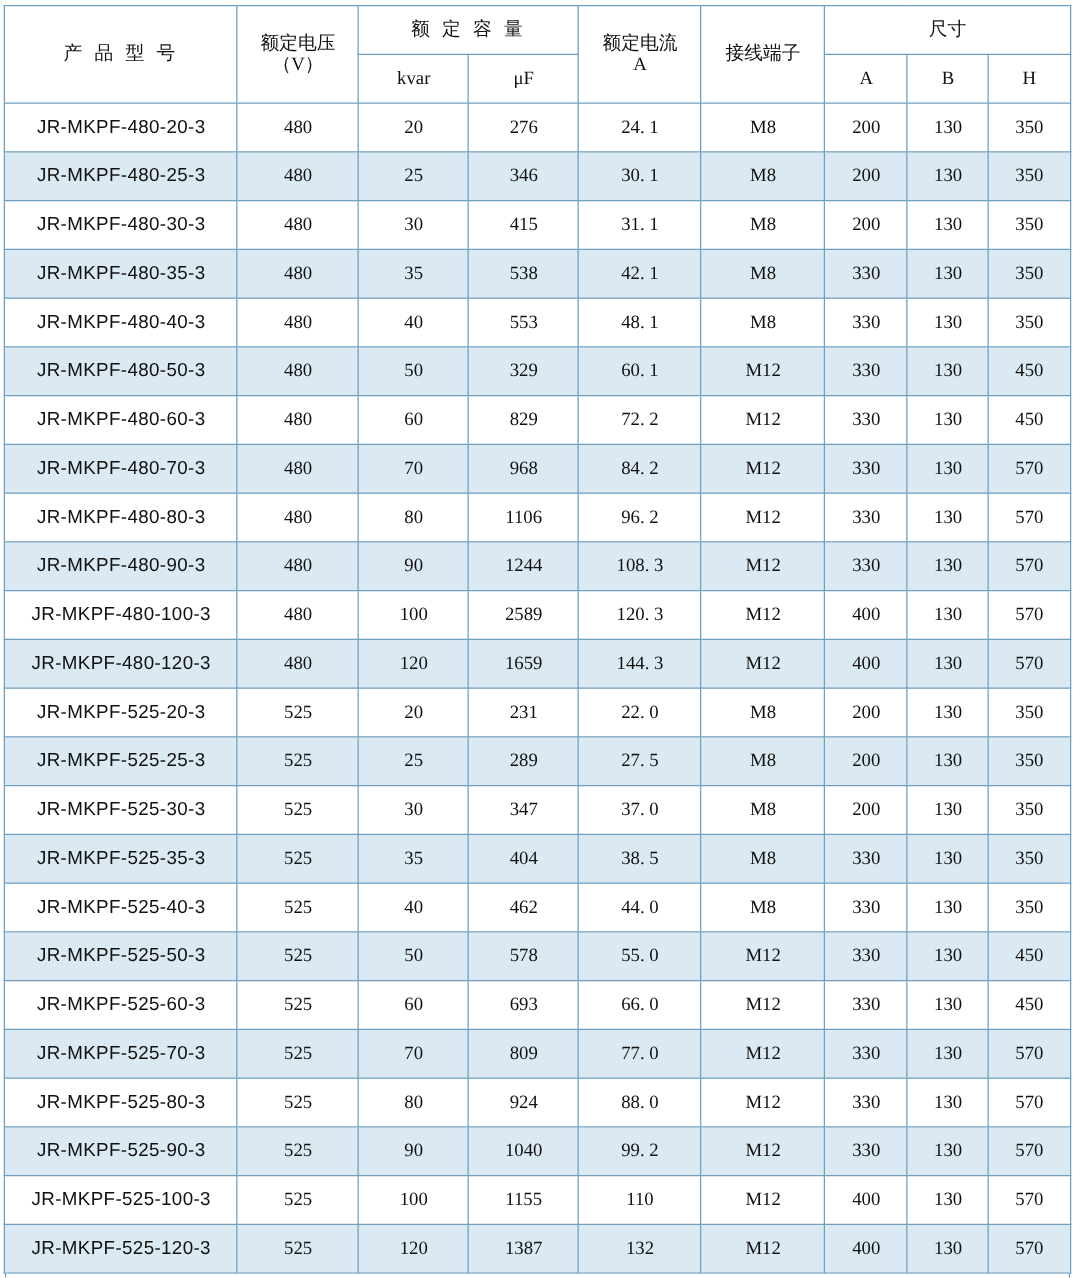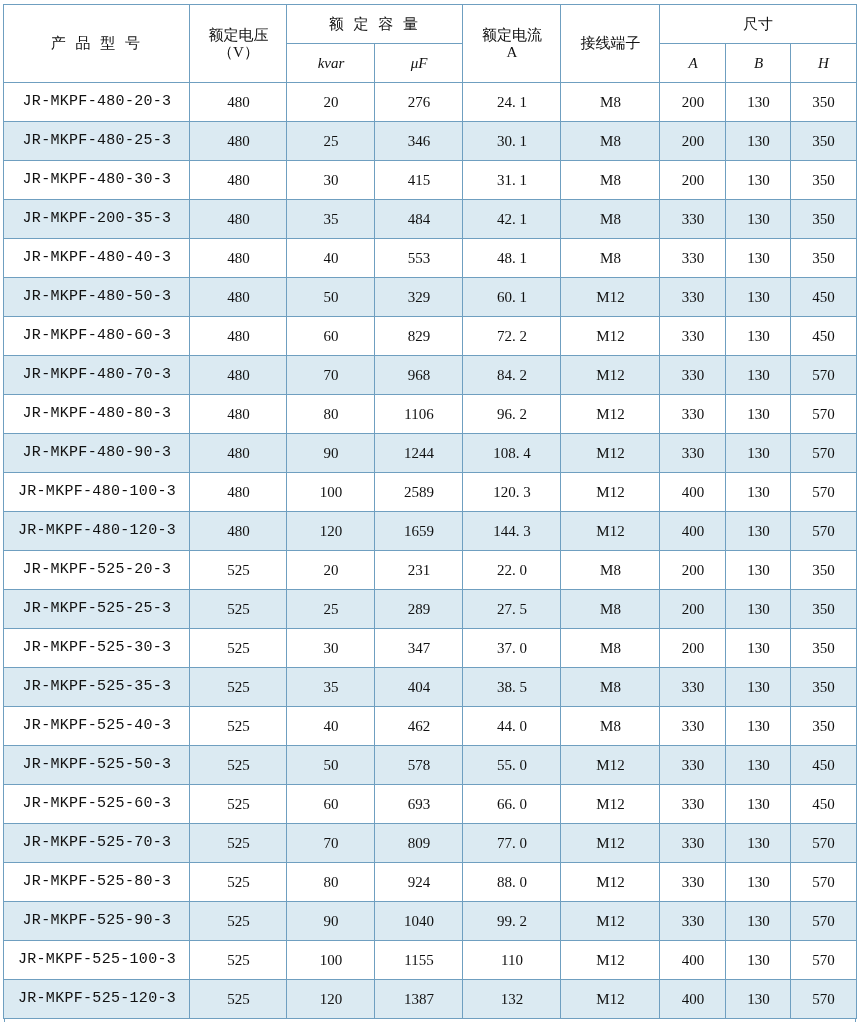--- a/index.html
+++ b/index.html
@@ -42,30 +42,29 @@
     font-weight: normal;
     background: #ffffff;
     height: 33px;
   }
   .hdr-spaced {
     letter-spacing: 3px;
     margin-top: 24px;
   }
   .hdr-sub {
     font-size: 15px;
-    font-style: italic;
   }
   tbody tr.alt td {
     background: #dbeaf2;
   }
   tbody tr td {
     background: #ffffff;
   }
   td.model {
-    font-family: Liberation Mono, monospace;
+    font-family: Liberation Sans, sans-serif;
     font-size: 15px;
     letter-spacing: 0.3px;
   }
   .note {
     width: 852px;
     margin: 0 auto;
     box-sizing: border-box;
     border: 1px solid #6f9fc0;
     border-top: none;
     height: 36px;
@@ -154,24 +153,24 @@
           <td>480</td>
           <td>30</td>
           <td>415</td>
           <td>31. 1</td>
           <td>M8</td>
           <td>200</td>
           <td>130</td>
           <td>350</td>
         </tr>
         <tr class="alt">
-          <td class="model">JR-MKPF-200-35-3</td>
+          <td class="model">JR-MKPF-480-35-3</td>
           <td>480</td>
           <td>35</td>
-          <td>484</td>
+          <td>538</td>
           <td>42. 1</td>
           <td>M8</td>
           <td>330</td>
           <td>130</td>
           <td>350</td>
         </tr>
         <tr>
           <td class="model">JR-MKPF-480-40-3</td>
           <td>480</td>
           <td>40</td>
@@ -224,21 +223,21 @@
           <td>M12</td>
           <td>330</td>
           <td>130</td>
           <td>570</td>
         </tr>
         <tr class="alt">
           <td class="model">JR-MKPF-480-90-3</td>
           <td>480</td>
           <td>90</td>
           <td>1244</td>
-          <td>108. 4</td>
+          <td>108. 3</td>
           <td>M12</td>
           <td>330</td>
           <td>130</td>
           <td>570</td>
         </tr>
         <tr>
           <td class="model">JR-MKPF-480-100-3</td>
           <td>480</td>
           <td>100</td>
           <td>2589</td>

